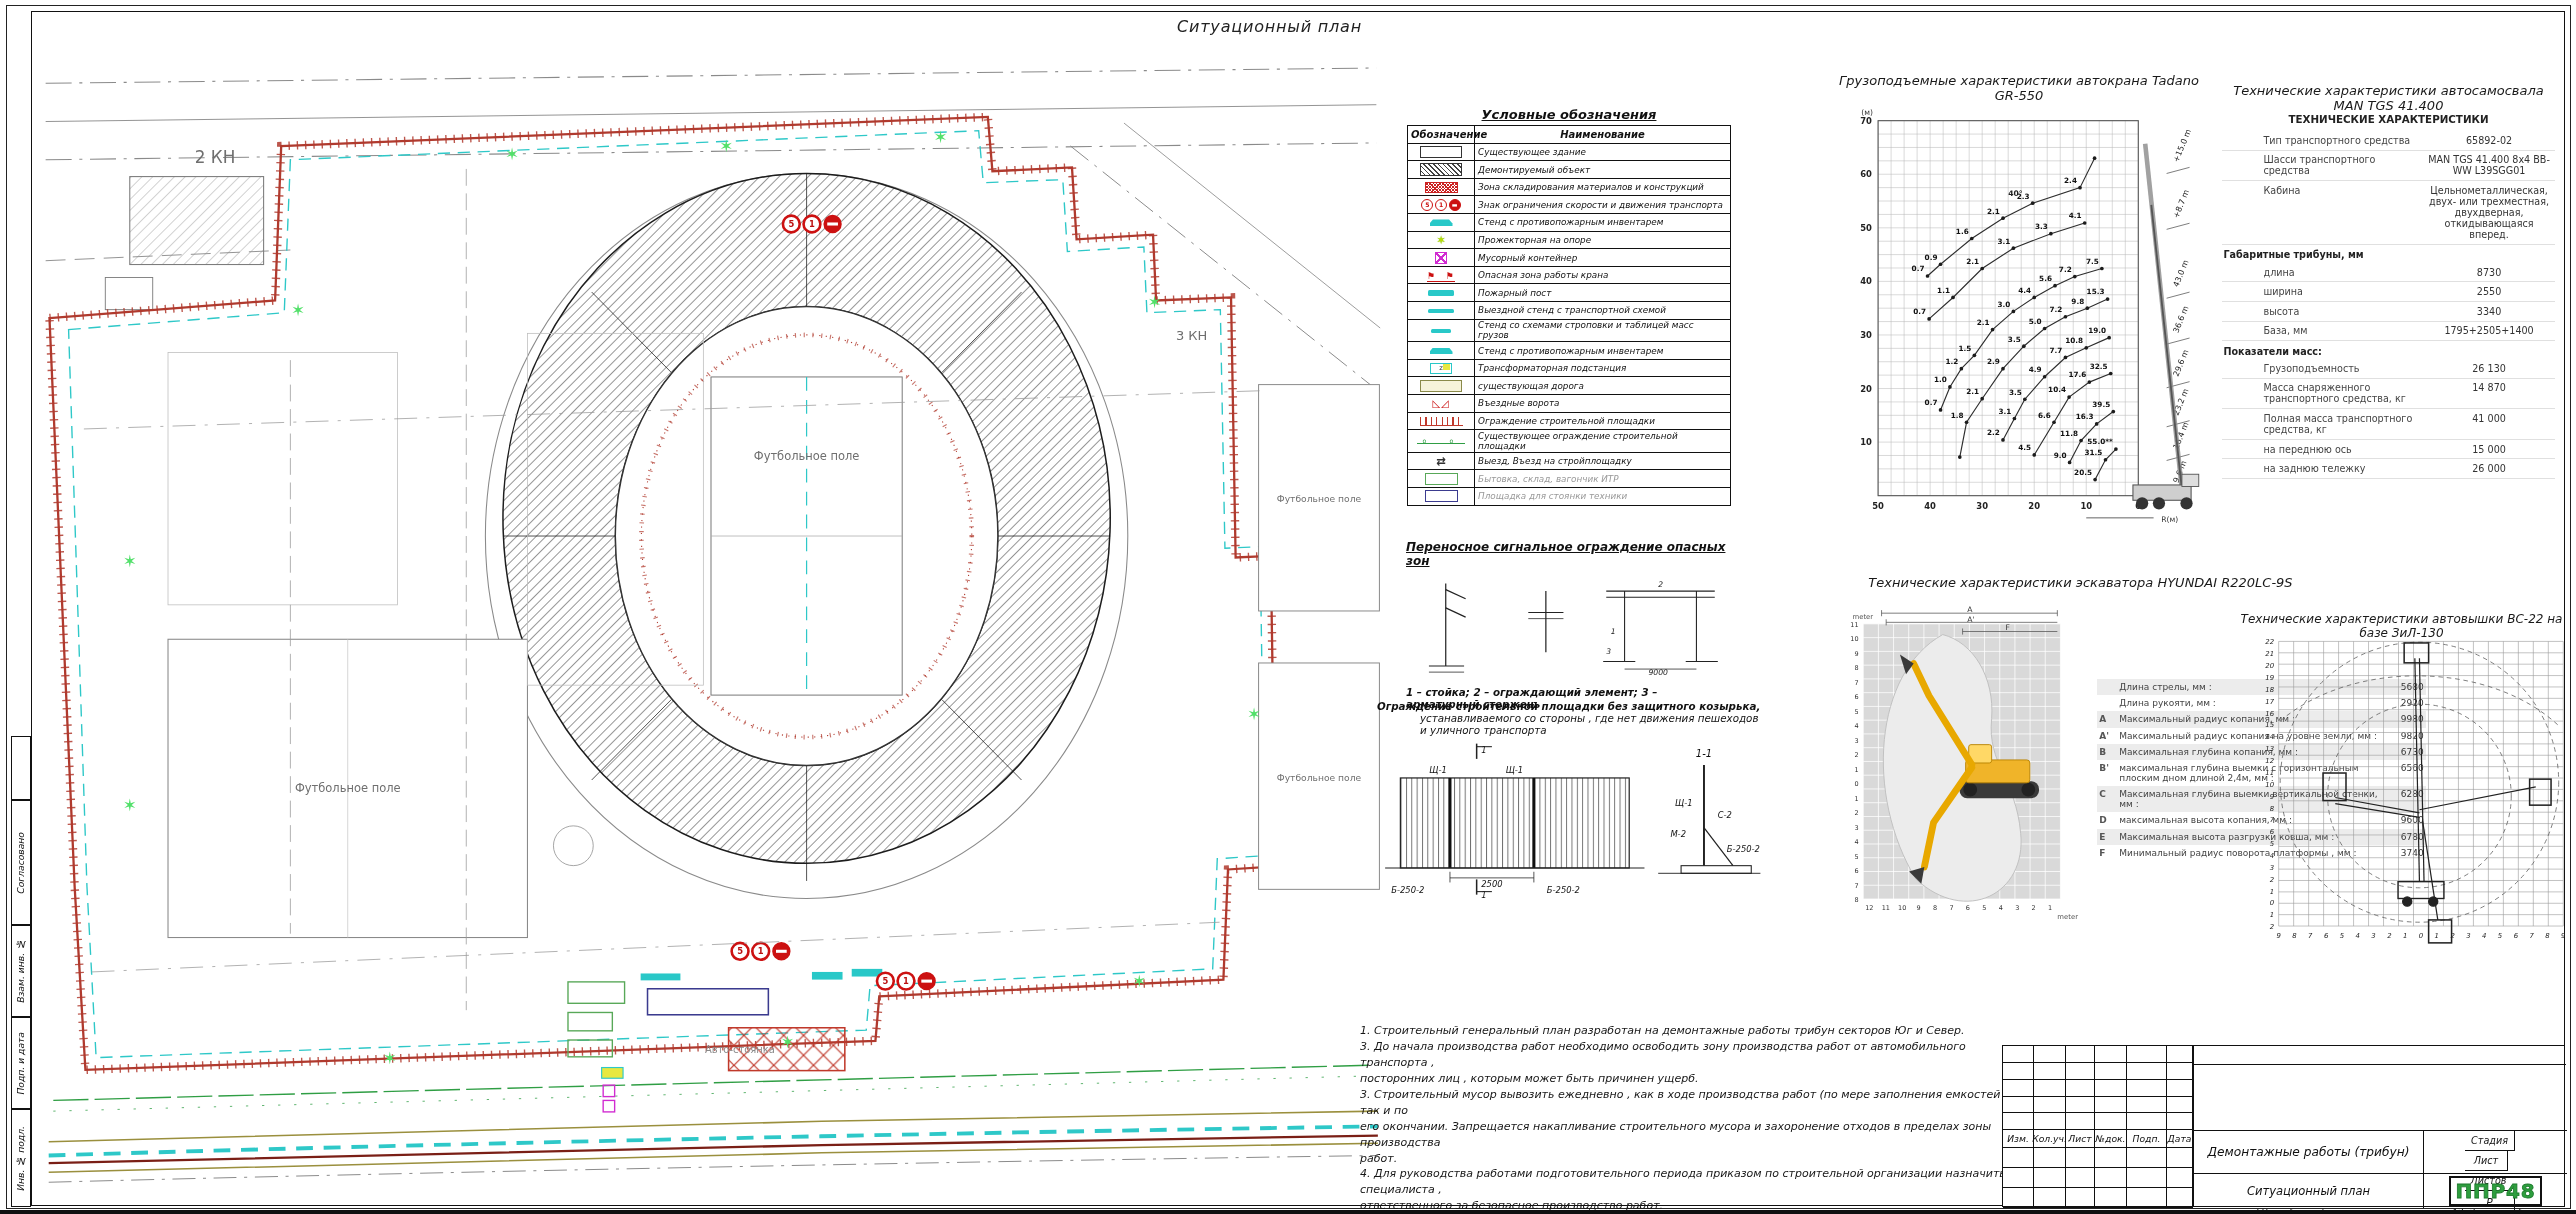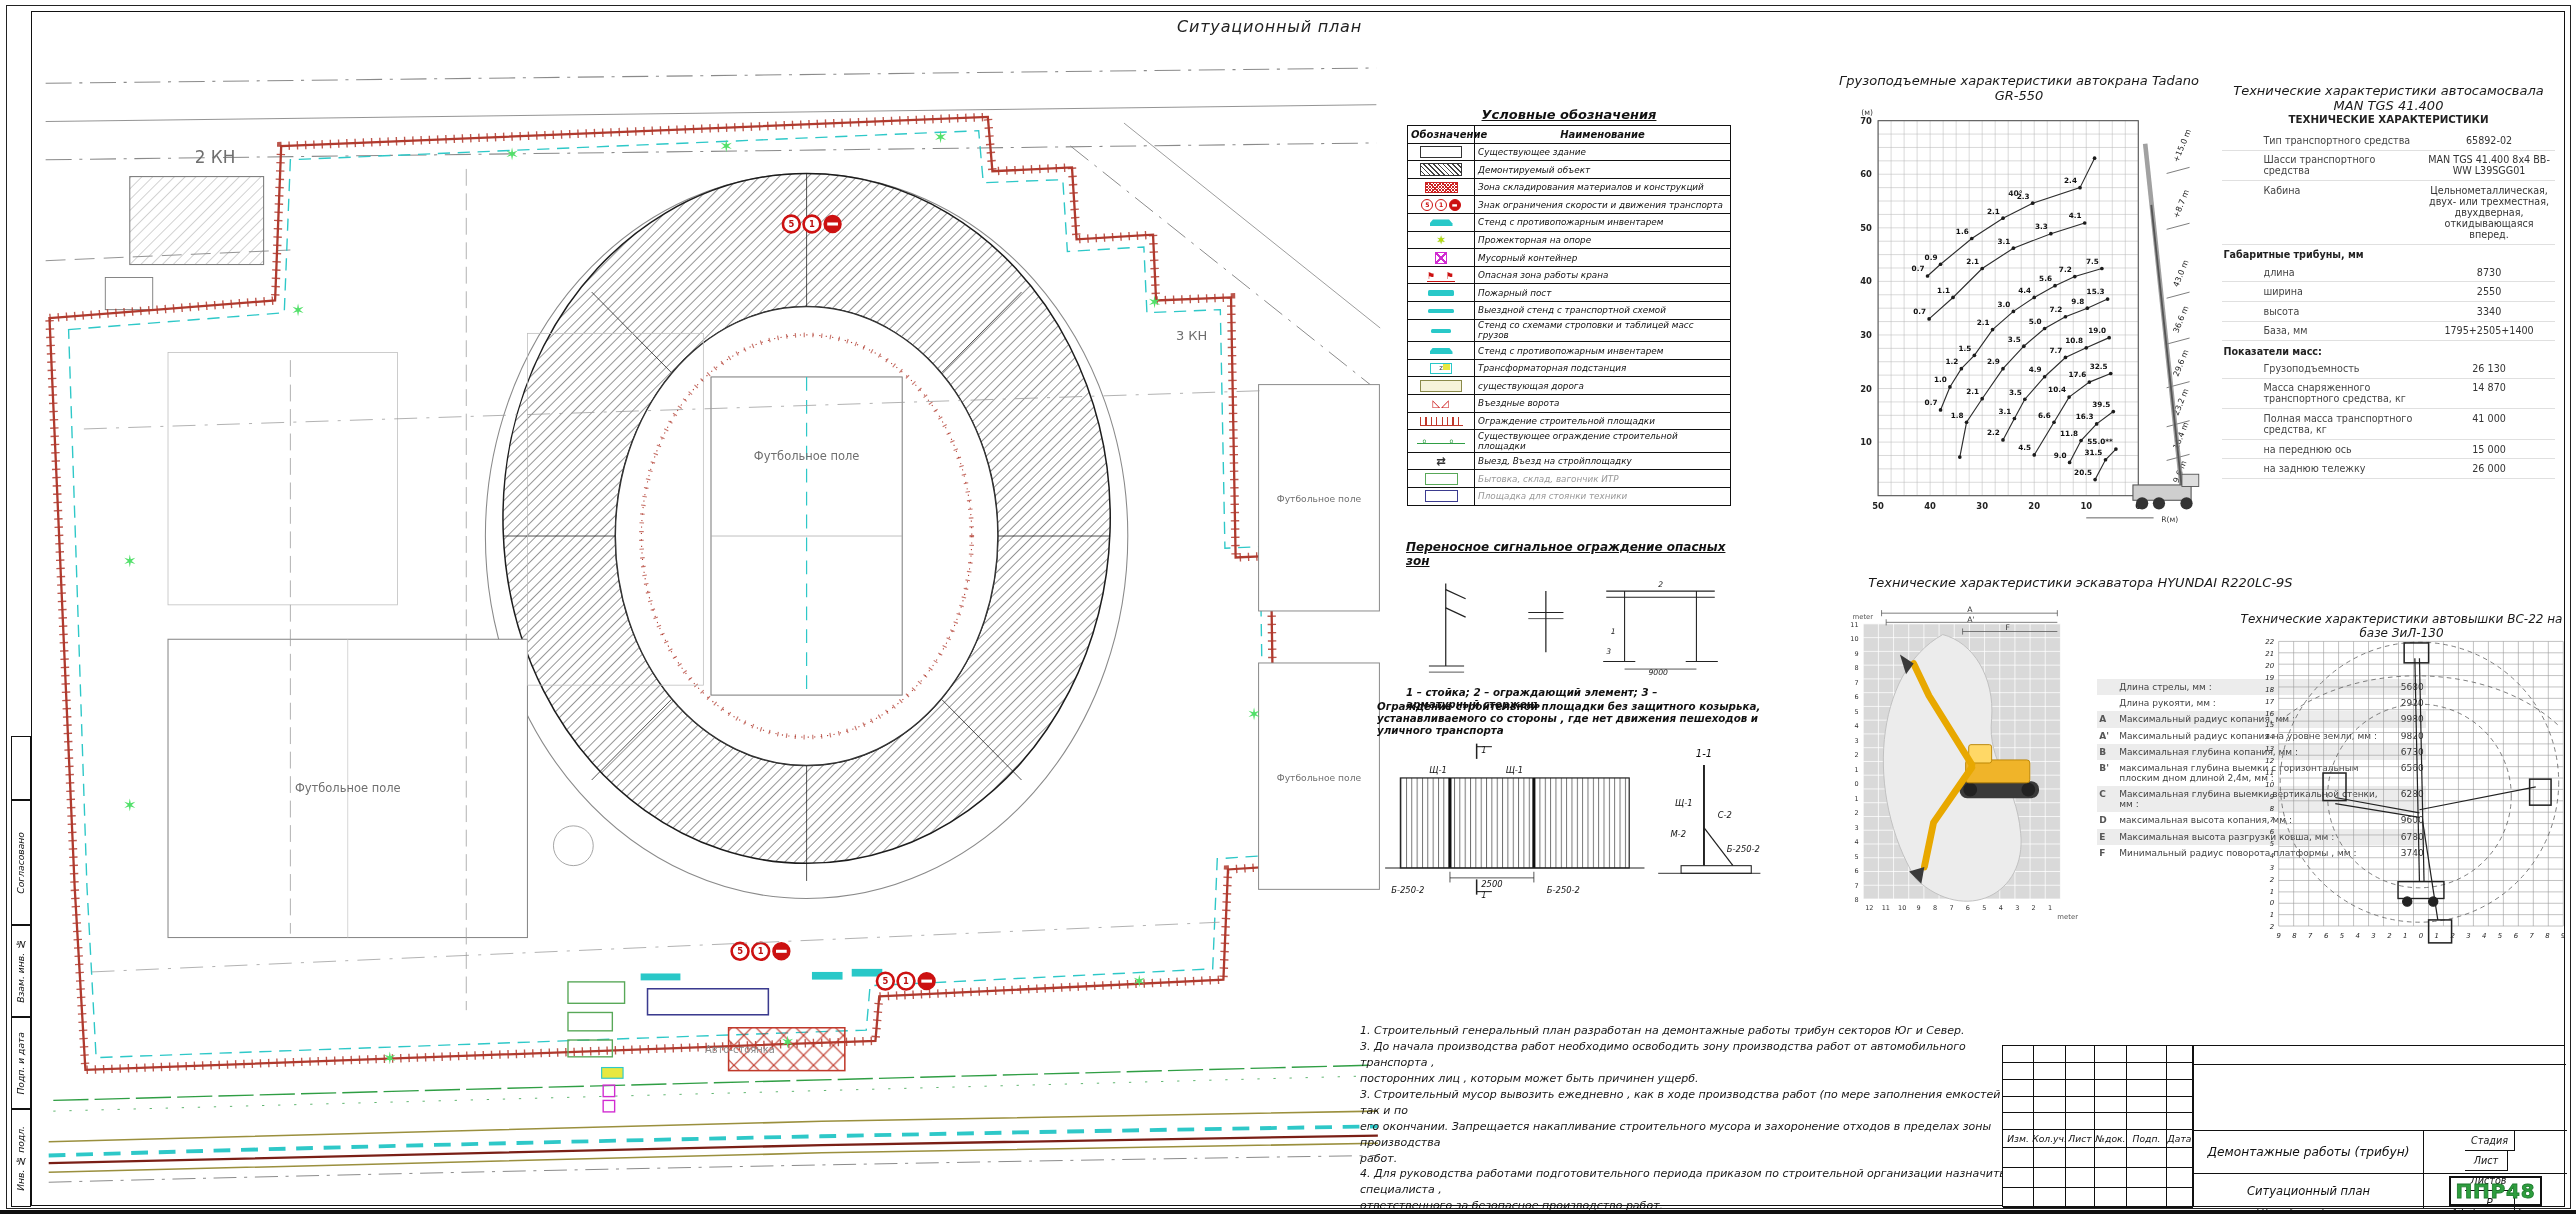--- a/index.html
+++ b/index.html
@@ -388,21 +388,21 @@
         <text x="262" y="112">3</text>
         <text x="330" y="140" text-anchor="middle">9000</text>
       </g>
       <line x1="286" y1="132" x2="380" y2="132" stroke="#222" stroke-width="1"></line>
     </svg>
     <div class="blk-title" style="font-size:10.3px;font-weight:600;">1 – стойка; 2 – ограждающий элемент; 3 – арматурный стержень</div>
   </div>
 
   <div style="position:absolute;left:1377px;top:700px;width:390px;">
     <div class="blk-title" style="font-size:10.3px;font-weight:600;">Ограждение строительной площадки без защитного козырька,</div>
-    <div class="blk-title" style="font-size:10.3px;font-weight:700;">устанавливаемого со стороны , где нет движения пешеходов и уличного транспорта</div>
+    <div class="blk-title" style="font-size:10.3px;font-weight:400;margin-left:43px;">устанавливаемого со стороны , где нет движения пешеходов и уличного транспорта</div>
     <svg width="390" height="164" viewBox="0 0 510 215">
       <defs>
         <pattern id="vlines" width="7" height="10" patternUnits="userSpaceOnUse">
           <line x1="3" y1="0" x2="3" y2="10" stroke="#444" stroke-width="1"></line>
         </pattern>
       </defs>
       <rect x="30" y="55" width="300" height="118" fill="url(#vlines)" stroke="#222" stroke-width="1.6"></rect>
       <line x1="95" y1="55" x2="95" y2="173" stroke="#111" stroke-width="4"></line>
       <line x1="205" y1="55" x2="205" y2="173" stroke="#111" stroke-width="4"></line>
       <line x1="10" y1="173" x2="350" y2="173" stroke="#222" stroke-width="1.4"></line>

